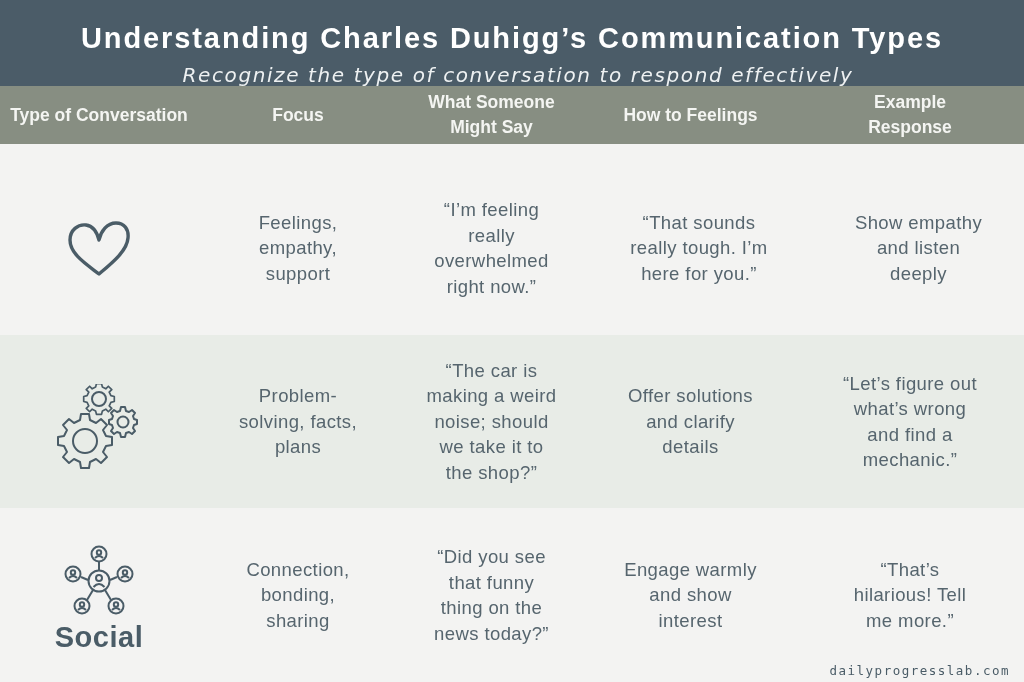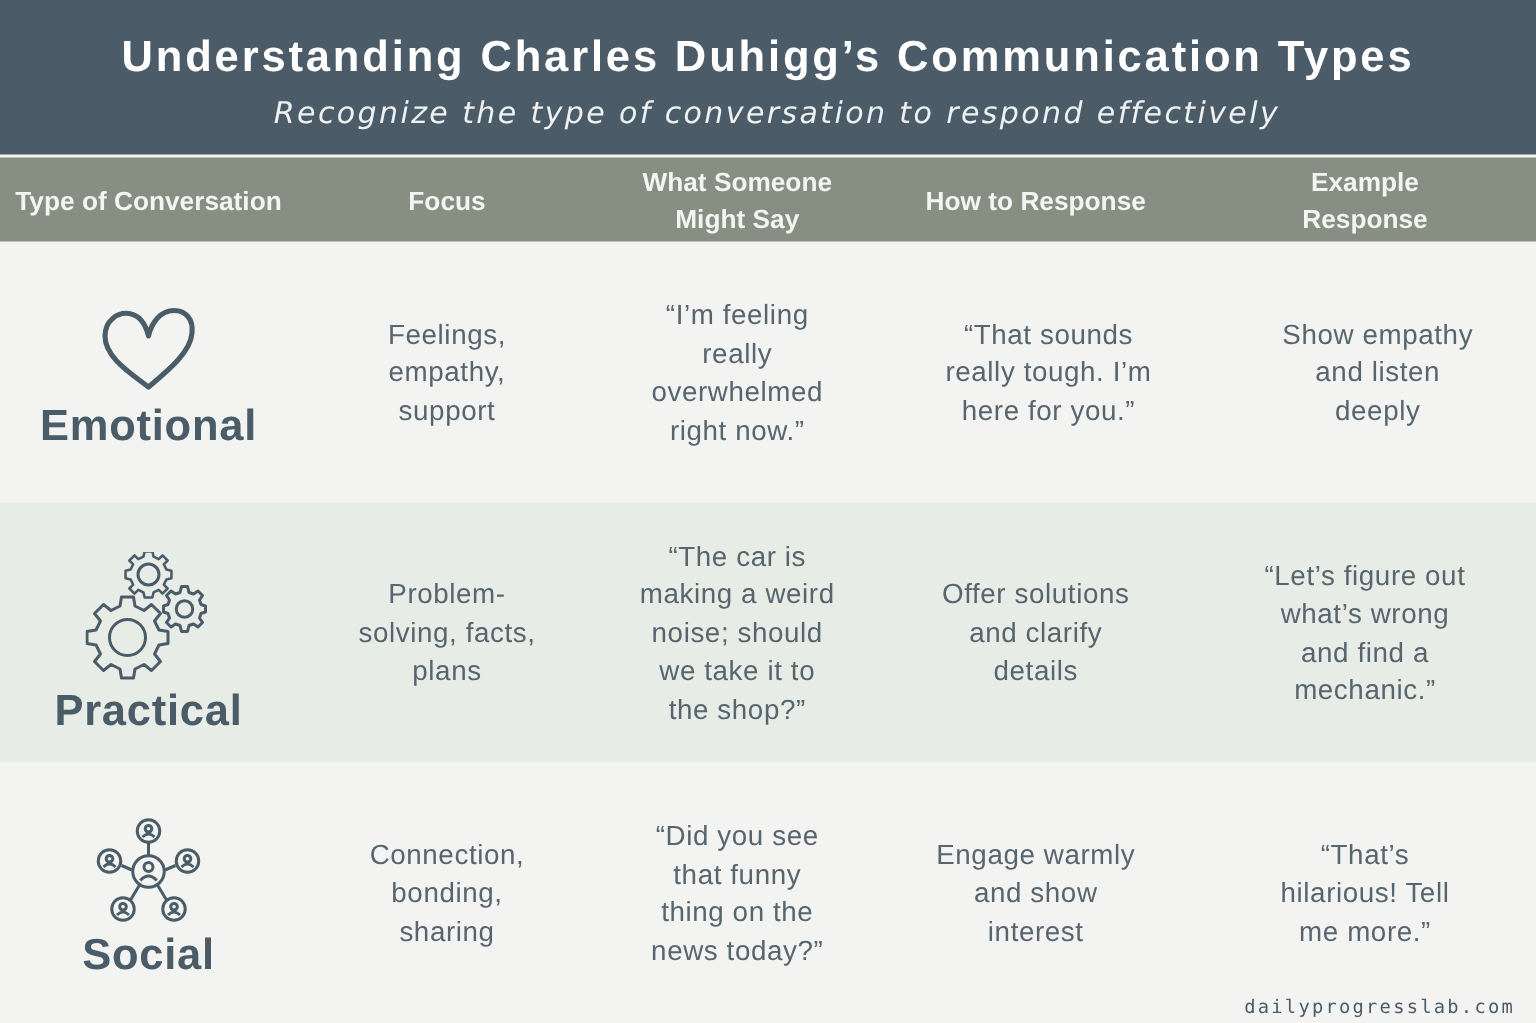--- a/index.html
+++ b/index.html
@@ -15,21 +15,21 @@
     font-family: "Liberation Sans", sans-serif; font-weight: bold;
     font-size: 29px; letter-spacing: 1.9px; color: #ffffff;
   }
   .subtitle {
     position: absolute; left: 12px; right: 0; top: 63px;
     font-family: "DejaVu Sans", sans-serif; font-style: italic;
     font-size: 20px; letter-spacing: 1.6px; color: #eef1f2;
   }
 
   .header-row {
-    position: absolute; left: 0; top: 105px; width: 1024px; height: 58px;
+    position: absolute; left: 0; top: 86px; width: 1024px; height: 58px;
     background: #878e82; display: flex;
   }
   .hcell {
     display: flex; align-items: center; justify-content: center; text-align: center;
     color: #f4f5f2; font-weight: bold; font-size: 17.5px; line-height: 25px;
   }
 
   .row { position: absolute; left: 0; width: 1024px; display: flex; }
   .row.r1 { top: 161px; height: 174px; background: #f3f3f2; }
   .row.r2 { top: 335px; height: 173px; background: #e8ece7; }
@@ -65,31 +65,30 @@
 <div class="title-bar">
   <div class="title">Understanding Charles Duhigg’s Communication Types</div>
   <div class="subtitle">Recognize the type of conversation to respond effectively</div>
 </div>
 
 <div class="header-row">
   <div class="hcell c0" style="white-space:pre-line">Type of Conversation</div>
   <div class="hcell c1" style="white-space:pre-line">Focus</div>
   <div class="hcell c2" style="white-space:pre-line">What Someone
 Might Say</div>
-  <div class="hcell c3" style="white-space:pre-line">How to Response</div>
+  <div class="hcell c3" style="white-space:pre-line">How to Feelings</div>
   <div class="hcell c4" style="white-space:pre-line">Example
 Response</div>
 </div>
 
 <div class="row r1">
   <div class="type-cell c0">
     <svg class="icon" width="70" height="64" viewBox="0 0 70 64" style="margin-top:6px;margin-bottom:2px">
       <path d="M35 56 C22 46 6 36 6 22 C6 12 14 6 22 7 C29 8 33 14 35 22 C37 13 43 5 52 5 C60 5 65 11 64 20 C63 33 48 45 35 56 Z" fill="none" stroke="#4a5c67" stroke-width="3.4" stroke-linejoin="round" stroke-linecap="round"></path>
     </svg>
-    <div class="type-label">Emotional</div>
   </div>
   <div class="cell c1">Feelings,
 empathy,
 support</div>
   <div class="cell c2">“I’m feeling
 really
 overwhelmed
 right now.”</div>
   <div class="cell c4">“That sounds
 really tough. I’m
@@ -113,21 +112,20 @@
           <path d="M-3,-14 L3,-14 L4,-10 L8,-8 L11,-11 L15,-7 L12,-4 L14,0 L18,1 L18,7 L14,8 L12,12 L15,15 L11,19 L8,16 L4,18 L3,22 L-3,22 L-4,18 L-8,16 L-11,19 L-15,15 L-12,12 L-14,8 L-18,7 L-18,1 L-14,0 L-12,-4 L-15,-7 L-11,-11 L-8,-8 L-4,-10 Z" transform="scale(0.85) translate(0,-4)"></path>
           <circle cx="0" cy="0" r="7"></circle>
         </g>
 
         <g transform="translate(66,38)">
           <path d="M-2,-12 L2,-12 L3,-8 L6,-7 L9,-9 L12,-6 L10,-3 L11,0 L14,1 L14,5 L11,6 L10,9 L12,12 L9,15 L6,13 L3,14 L2,18 L-2,18 L-3,14 L-6,13 L-9,15 L-12,12 L-10,9 L-11,6 L-14,5 L-14,1 L-11,0 L-10,-3 L-12,-6 L-9,-9 L-6,-7 L-3,-8 Z" transform="translate(0,-3)"></path>
           <circle cx="0" cy="0" r="5.5"></circle>
         </g>
       </g>
     </svg>
-    <div class="type-label">Practical</div>
   </div>
   <div class="cell c1">Problem-
 solving, facts,
 plans</div>
   <div class="cell c2">“The car is
 making a weird
 noise; should
 we take it to
 the shop?”</div>
   <div class="cell c3">Offer solutions

